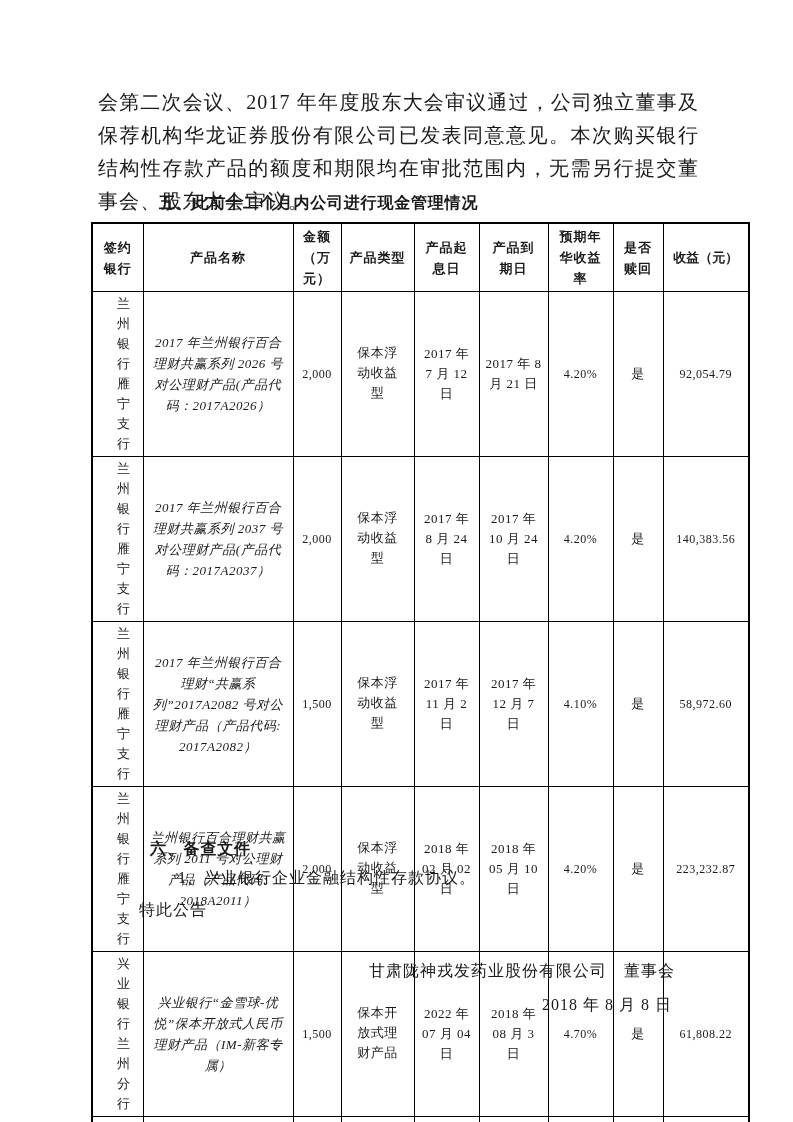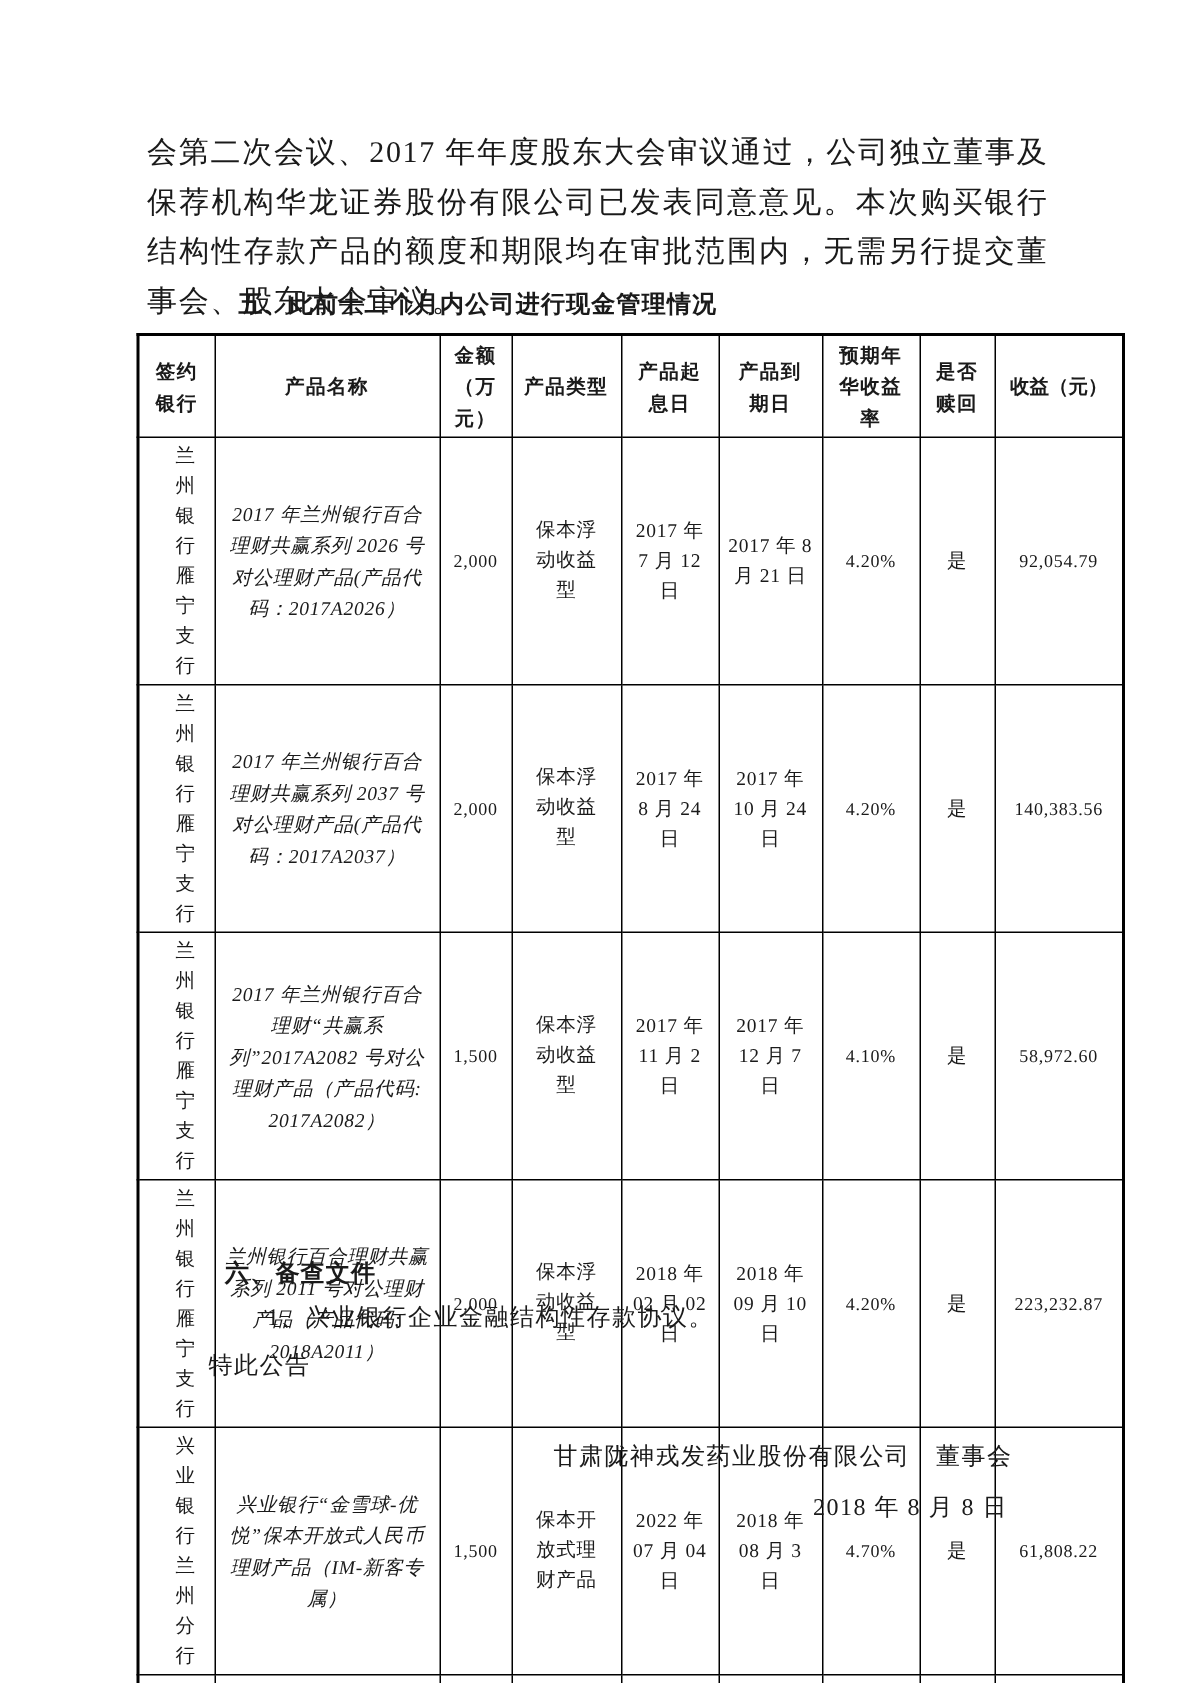--- a/index.html
+++ b/index.html
@@ -151,21 +151,21 @@
         <td class="num">4.10%</td>
         <td>是</td>
         <td class="num c-income">58,972.60</td>
       </tr>
       <tr>
         <td class="c-bank">兰州银行雁宁支行</td>
         <td class="c-product">兰州银行百合理财共赢系列 2011 号对公理财产品（产品代码: 2018A2011）</td>
         <td class="num">2,000</td>
         <td class="c-type">保本浮动收益型</td>
         <td>2018 年 02 月 02 日</td>
-        <td>2018 年 09 月 10 日</td>
+        <td>2018 年 05 月 10 日</td>
         <td class="num">4.20%</td>
         <td>是</td>
         <td class="num c-income">223,232.87</td>
       </tr>
       <tr>
         <td class="c-bank">兴业银行兰州分行</td>
         <td class="c-product">兴业银行“金雪球-优悦”保本开放式人民币理财产品（IM-新客专属）</td>
         <td class="num">1,500</td>
         <td class="c-type">保本开放式理财产品</td>
         <td>2022 年 07 月 04 日</td>

